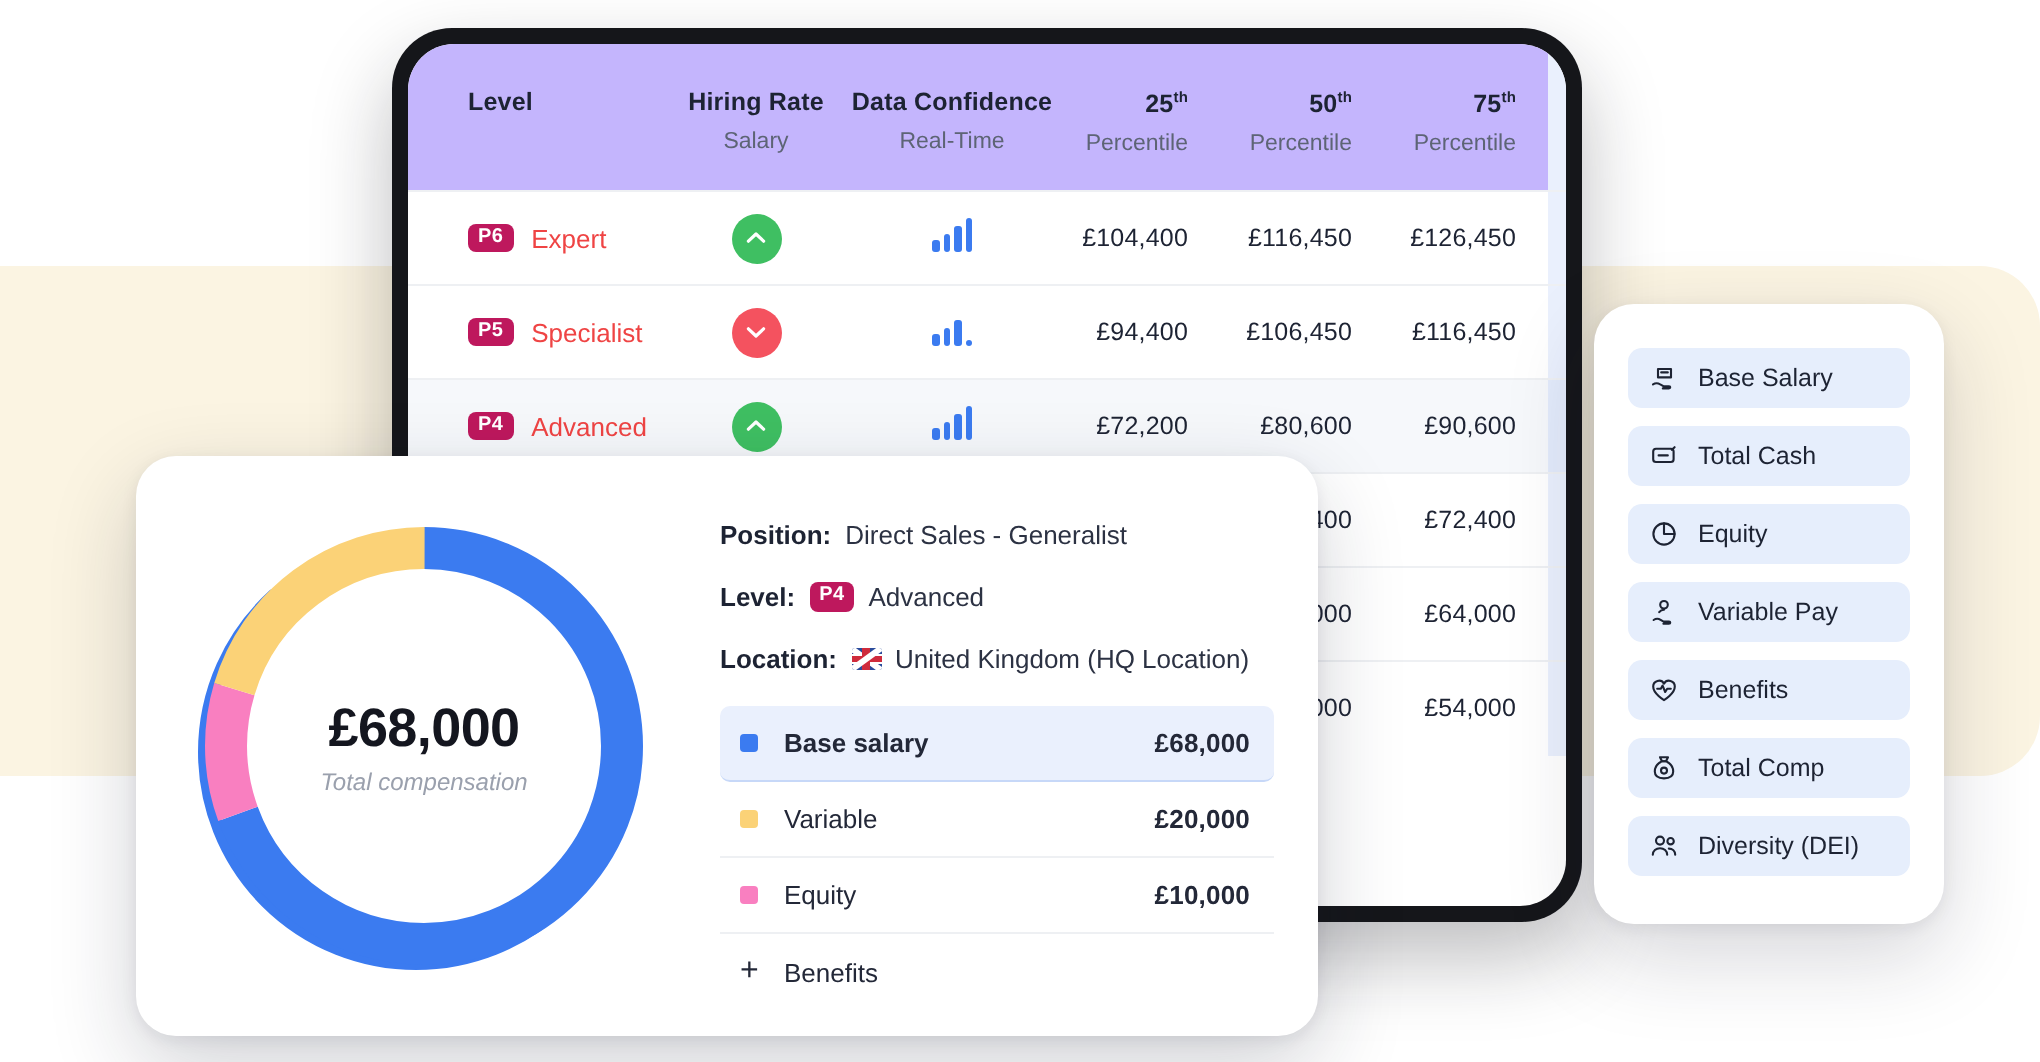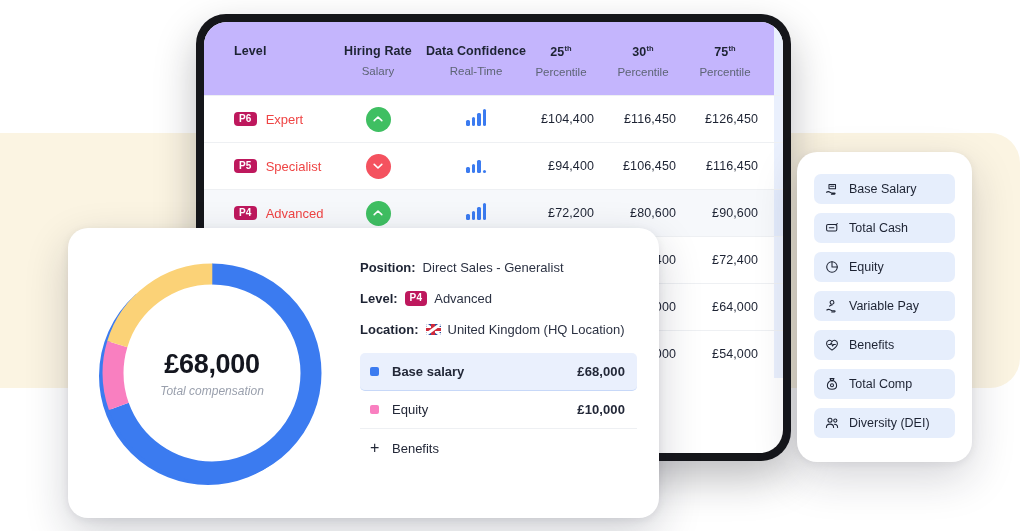--- a/index.html
+++ b/index.html
@@ -62,21 +62,21 @@
     font-size: 12.5px; font-weight: 700; color: #1d2333;
     letter-spacing: .1px; line-height: 1.25;
   }
   .th-main sup { font-size: 7.5px; font-weight: 700; top: -.55em; }
   .th-sub {
     font-size: 11.5px; color: #5d6475; margin-top: 4px; line-height: 1.25;
     font-weight: 400;
   }
   .tbl thead th.left  { text-align: left;  padding-left: 30px; }
   .tbl thead th.cntr  { text-align: center; }
-  .tbl thead th.right { padding-right: 16px; }
+  .tbl thead th.right { text-align: right; padding-right: 16px; }
   .tbl thead th.target-col {
     background: #eaf0fd; text-align: right; padding-right: 16px;
   }
 
   .tbl tbody td {
     height: 47px;
     border-top: 1px solid #eef0f3;
     font-size: 12.5px;
     color: #1d2333;
     background: #fff;
@@ -232,21 +232,21 @@
             </th>
             <th class="cntr">
               <div class="th-main">Data Confidence</div>
               <div class="th-sub">Real-Time</div>
             </th>
             <th class="right">
               <div class="th-main"><span>25</span><sup>th</sup></div>
               <div class="th-sub">Percentile</div>
             </th>
             <th class="right">
-              <div class="th-main"><span>30</span><sup>th</sup></div>
+              <div class="th-main"><span>50</span><sup>th</sup></div>
               <div class="th-sub">Percentile</div>
             </th>
             <th class="right">
               <div class="th-main"><span>75</span><sup>th</sup></div>
               <div class="th-sub">Percentile</div>
             </th>
             <th class="target-col">
               <div class="th-main"></div>
               <div class="th-sub">Percentile</div>
             </th>
@@ -438,20 +438,25 @@
         <span class="meta-val">United Kingdom (HQ Location)</span>
       </div>
 
       <div class="comp-list" id="comp-list">
           <div class="comp-row active">
             <span class="swatch" style="background:#3b7bf0"></span>
             <span class="comp-name">Base salary</span>
             <span class="comp-amt">£68,000</span>
           </div>
           <div class="comp-row">
+            <span class="swatch" style="background:#fbd277"></span>
+            <span class="comp-name">Variable</span>
+            <span class="comp-amt">£20,000</span>
+          </div>
+          <div class="comp-row">
             <span class="swatch" style="background:#f97fc0"></span>
             <span class="comp-name">Equity</span>
             <span class="comp-amt">£10,000</span>
           </div>
         </div>
 
       <div class="comp-row add">
         <span class="plus">+</span>
         <span class="comp-name">Benefits</span>
       </div>

